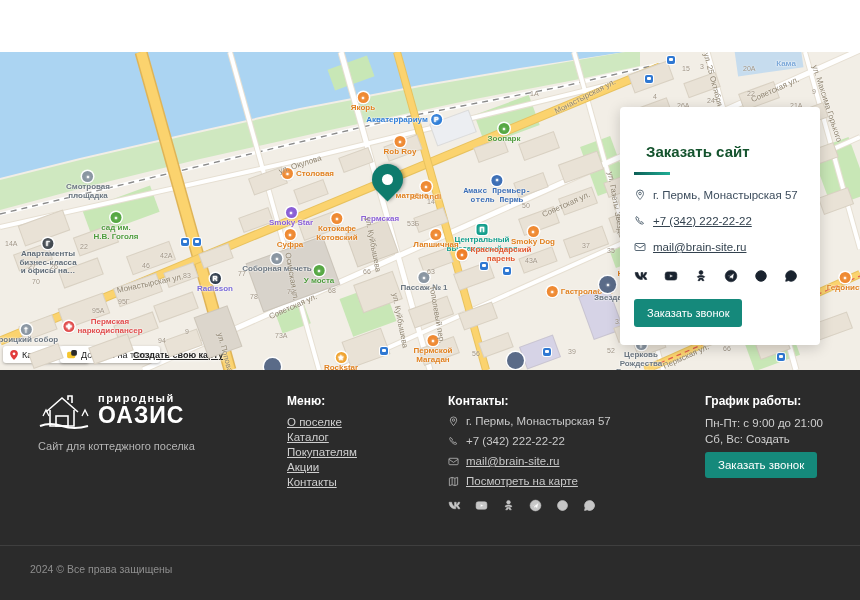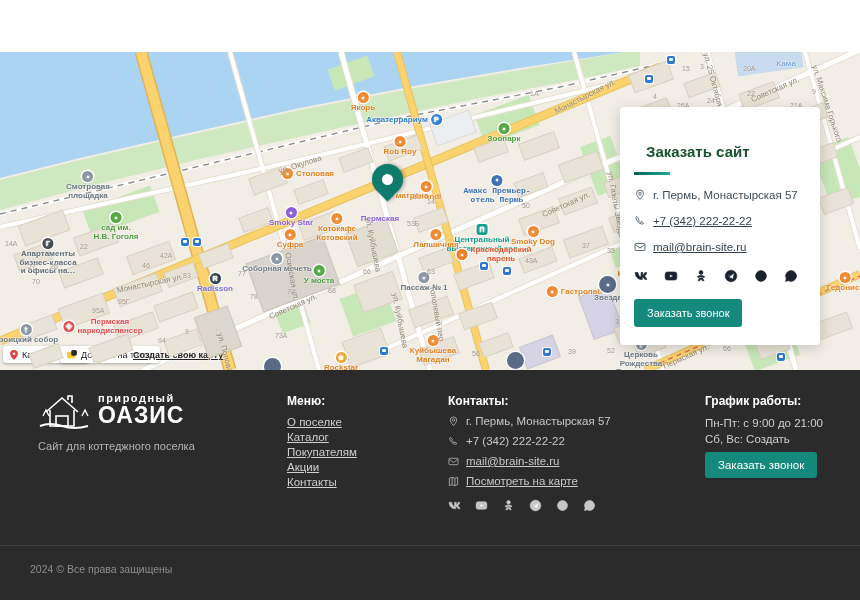--- a/index.html
+++ b/index.html
@@ -252,21 +252,21 @@
       <div class="poi" style="left: 26px; top: 272px; color: rgb(107, 118, 128);"><span class="ic" style="background:#8a96a2;">†</span><span>Троицкий собор</span></div>
       <div class="poi" style="left: 319px; top: 213px; color: rgb(78, 155, 61);"><span class="ic" style="background:#57a844;">•</span><span>У моста</span></div>
       <div class="poi" style="left: 482px; top: 172px; color: rgb(18, 158, 140);"><span class="ic sq" style="background:#129e8c;">П</span><span>Центральный
 выставочный зал</span></div>
       <div class="poi" style="left: 533px; top: 174px; color: rgb(224, 128, 31);"><span class="ic" style="background:#ef8a33;">•</span><span>Smoky Dog</span></div>
       <div class="poi" style="left: 494px; top: 194px; color: rgb(226, 87, 46);"><span class="row"><span class="ic" style="background:#ef7f27;">•</span><span>Краснодарский
 парень</span></span></div>
       <div class="poi" style="left: 436px; top: 177px; color: rgb(224, 128, 31);"><span class="ic" style="background:#ef8a33;">•</span><span>Лапшичная</span></div>
       <div class="poi" style="left: 341px; top: 300px; color: rgb(224, 128, 31);"><span class="ic" style="background:#f0a32f;">★</span><span>Rockstar</span></div>
       <div class="poi" style="left: 424px; top: 220px; color: rgb(107, 118, 128);"><span class="ic" style="background:#8a96a2;">•</span><span>Пассаж № 1</span></div>
-      <div class="poi" style="left: 433px; top: 283px; color: rgb(224, 128, 31);"><span class="ic" style="background:#ef8a33;">•</span><span>Куйбышева
+      <div class="poi" style="left: 433px; top: 283px; color: rgb(224, 128, 31);"><span class="ic" style="background:#ef8a33;">•</span><span>Пермской
 Магадан</span></div>
       <div class="poi" style="left: 580px; top: 234px; color: rgb(224, 128, 31);"><span class="row"><span class="ic" style="background:#ef8a33;">•</span><span>Гастролаб 40</span></span></div>
       <div class="poi" style="left: 630px; top: 206px; color: rgb(224, 128, 31);"><span class="ic" style="background:#ef8a33;">•</span><span>Нолан</span></div>
       <div class="poi" style="left: 608px; top: 224px; color: rgb(107, 118, 128);"><span class="ic photo" style="">•</span><span>Звезда</span></div>
       <div class="poi" style="left: 845px; top: 220px; color: rgb(224, 128, 31);"><span class="ic" style="background:#ef8a33;">•</span><span>Гедонист</span></div>
       <div class="poi" style="left: 680px; top: 271px; color: rgb(224, 128, 31);"><span class="ic" style="background:#ef8a33;">•</span><span>Торо</span></div>
       <div class="poi" style="left: 727px; top: 262px; color: rgb(176, 106, 216);"><span>Amore59</span></div>
       <div class="poi" style="left: 761px; top: 267px; color: rgb(224, 128, 31);"><span>Curtiss</span></div>
       <div class="poi" style="left: 641px; top: 287px; color: rgb(107, 118, 128);"><span class="ic" style="background:#8a96a2;">†</span><span>Церковь
 Рождества

